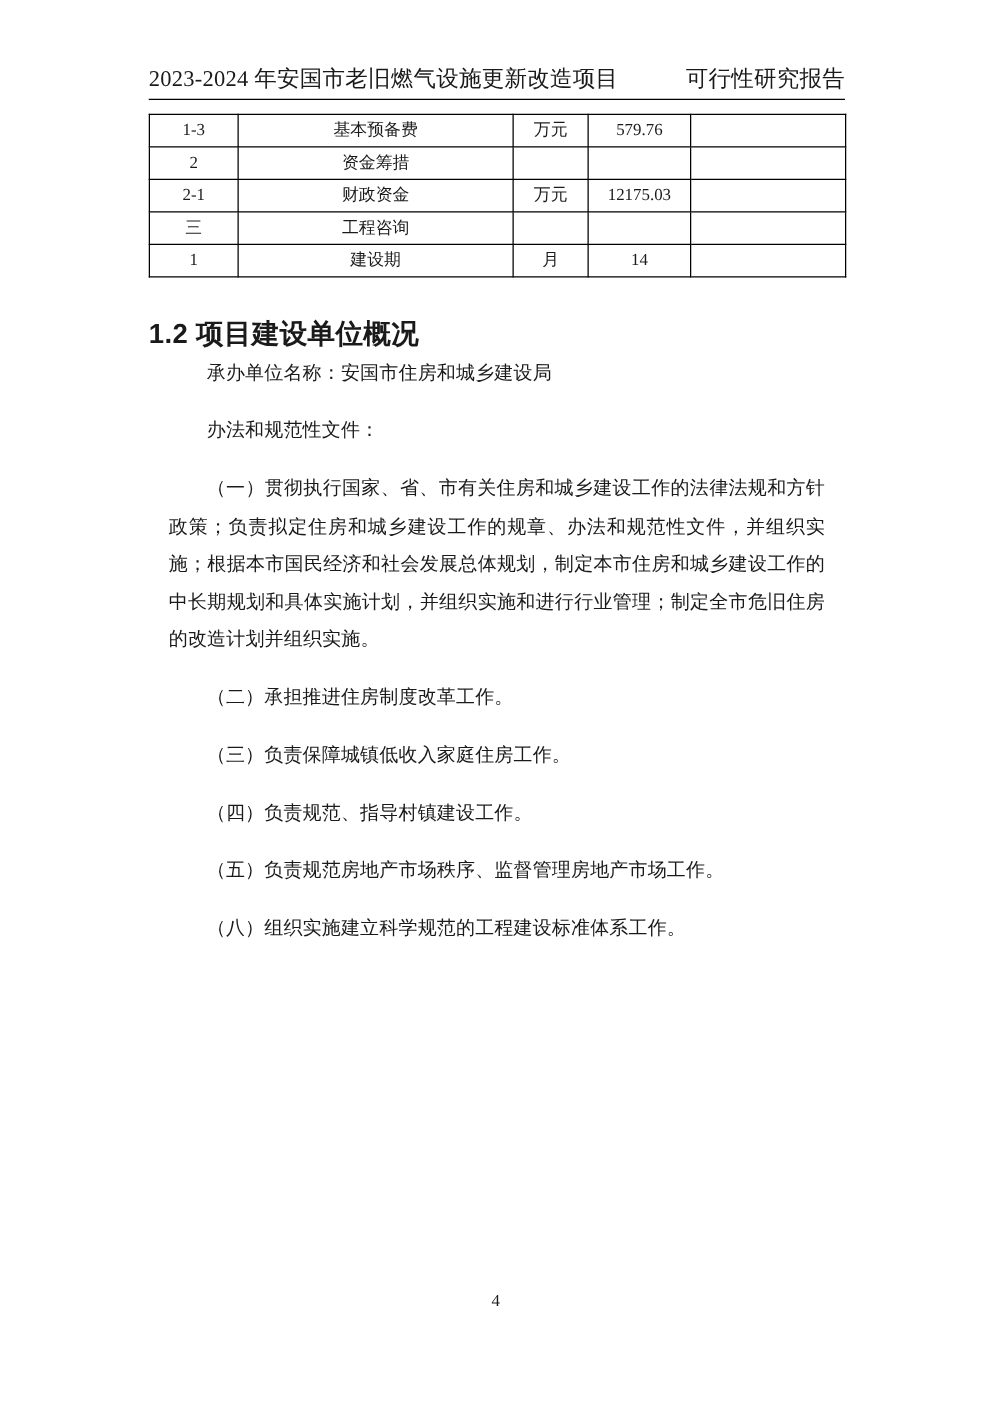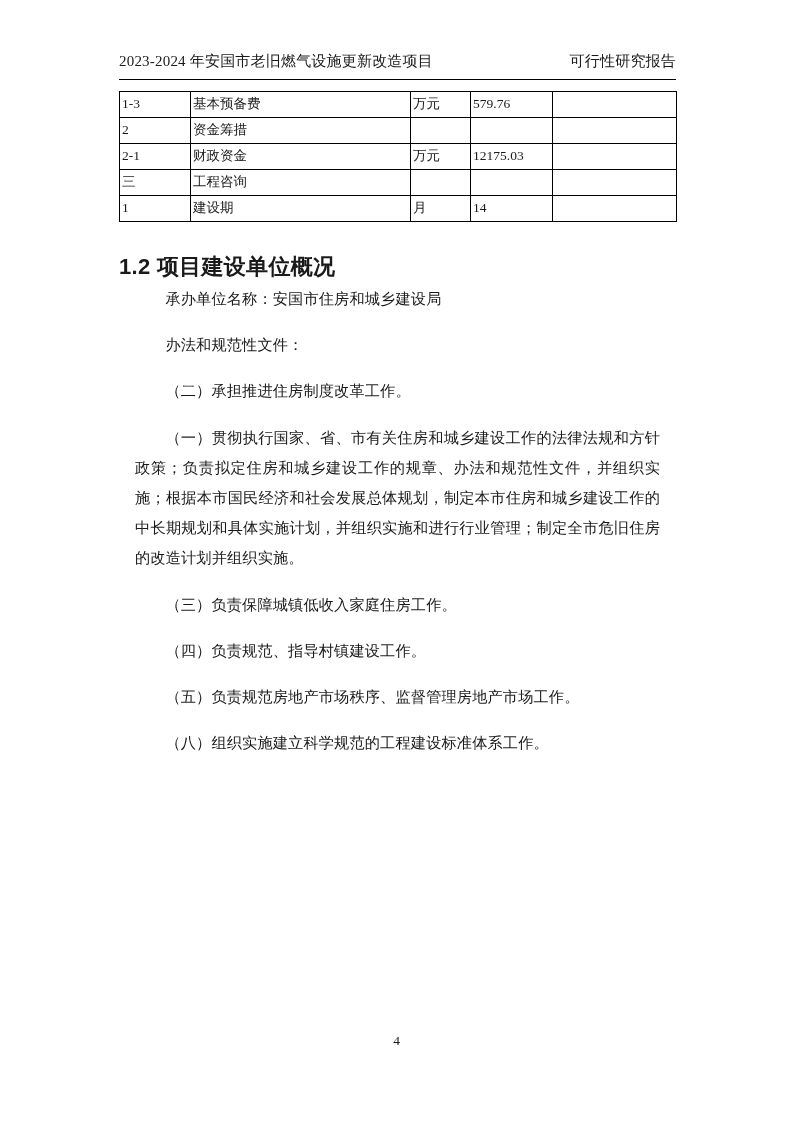--- a/index.html
+++ b/index.html
@@ -27,21 +27,21 @@
   .header {
     position: absolute;
     left: 119px;
     top: 52px;
     width: 557px;
     height: 27px;
     border-bottom: 1.4px solid #000000;
     display: flex;
     justify-content: space-between;
     align-items: flex-start;
-    font-size: 15px;
+    font-size: 18px;
     line-height: 1.25;
     letter-spacing: 0.2px;
     white-space: nowrap;
   }
   .header-left { text-align: left; }
   .header-right { text-align: right; }
 
   
   .data-table {
     position: absolute;
@@ -49,20 +49,21 @@
     top: 91px;
     width: 557px;
     border-collapse: collapse;
     table-layout: fixed;
     font-size: 13.5px;
   }
   .data-table td {
     border: 1px solid #000000;
     height: 25px;
     padding: 0 2px;
+    text-align: center;
     vertical-align: middle;
     line-height: 1.2;
     white-space: nowrap;
     overflow: hidden;
     margin-top: 28px;
   }
   .col-0 { width: 71px; }
   .col-1 { width: 220px; }
   .col-2 { width: 60px; }
   .col-3 { width: 82px; }
@@ -166,22 +167,22 @@
         <td></td>
       </tr>
     </tbody>
   </table>
 
   <h2 class="section-heading">1.2 项目建设单位概况</h2>
 
   <div class="body-text">
     <p class="para tight">承办单位名称：安国市住房和城乡建设局</p>
     <p class="para tight">办法和规范性文件：</p>
+    <p class="para">（一）贯彻执行国家、省、市有关住房和城乡建设工作的法律法规和方针政策；负责拟定住房和城乡建设工作的规章、办法和规范性文件，并组织实施；根据本市国民经济和社会发展总体规划，制定本市住房和城乡建设工作的中长期规划和具体实施计划，并组织实施和进行行业管理；制定全市危旧住房的改造计划并组织实施。</p>
     <p class="para tight">（二）承担推进住房制度改革工作。</p>
-    <p class="para">（一）贯彻执行国家、省、市有关住房和城乡建设工作的法律法规和方针政策；负责拟定住房和城乡建设工作的规章、办法和规范性文件，并组织实施；根据本市国民经济和社会发展总体规划，制定本市住房和城乡建设工作的中长期规划和具体实施计划，并组织实施和进行行业管理；制定全市危旧住房的改造计划并组织实施。</p>
     <p class="para tight">（三）负责保障城镇低收入家庭住房工作。</p>
     <p class="para tight">（四）负责规范、指导村镇建设工作。</p>
     <p class="para tight">（五）负责规范房地产市场秩序、监督管理房地产市场工作。</p>
     <p class="para tight">（八）组织实施建立科学规范的工程建设标准体系工作。</p>
   </div>
 
   <div class="footer">
     <span>4</span>
   </div>
 

